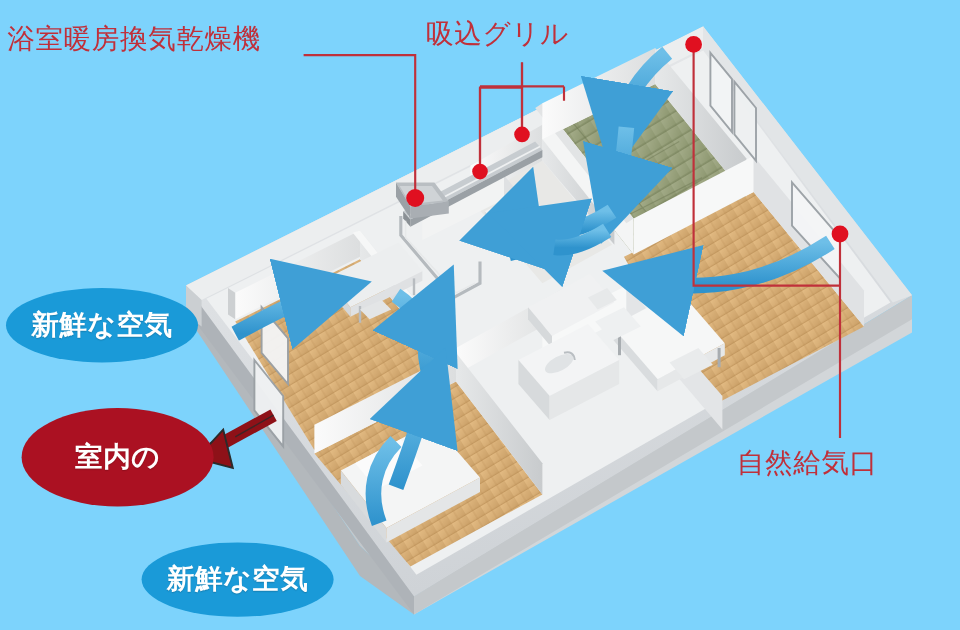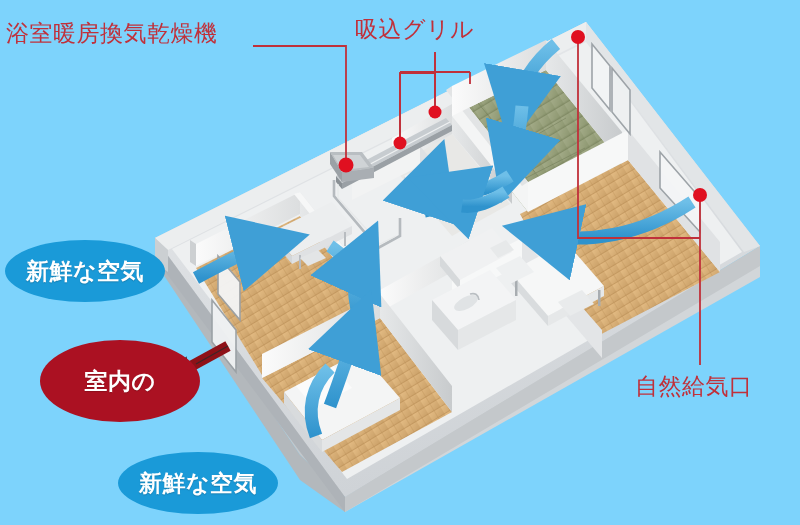--- a/index.html
+++ b/index.html
@@ -21,39 +21,39 @@
     position:absolute;
     color:#c0303a;
     font-size:23px;
     line-height:1;
     letter-spacing:.5px;
     white-space:nowrap;
     font-family:"DejaVu Sans","Liberation Sans",sans-serif;
   }
   #label-bath{left:6px;top:22px;}
   #label-grille{left:355px;top:18px;}
-  #label-intake{left:635px;top:375px;}
+  #label-intake{left:614px;top:375px;}
 
   
   .badge{
     position:absolute;
     display:flex;align-items:center;justify-content:center;
     text-align:center;
     color:#ffffff;
     border-radius:50%;
     font-size:23px;
     line-height:1.15;
     letter-spacing:.5px;
     font-weight:600;
     text-shadow:0 1px 1px rgba(0,0,0,.18);
   }
   .badge-blue{background:#1a9ad8;}
   .badge-red{background:#ab1122;}
   #badge-fresh-1{left:5px;top:240px;width:160px;height:62px;}
-  #badge-dirty{left:40px;top:340px;width:160px;height:82px;}
+  #badge-dirty{left:18px;top:340px;width:160px;height:82px;}
   #badge-fresh-2{left:118px;top:452px;width:160px;height:62px;}
   .badge span{display:block;}
 </style>
 </head>
 <body>
 
 <div id="stage">
 
   <svg id="scene" viewBox="0 0 800 525">
     <defs>

